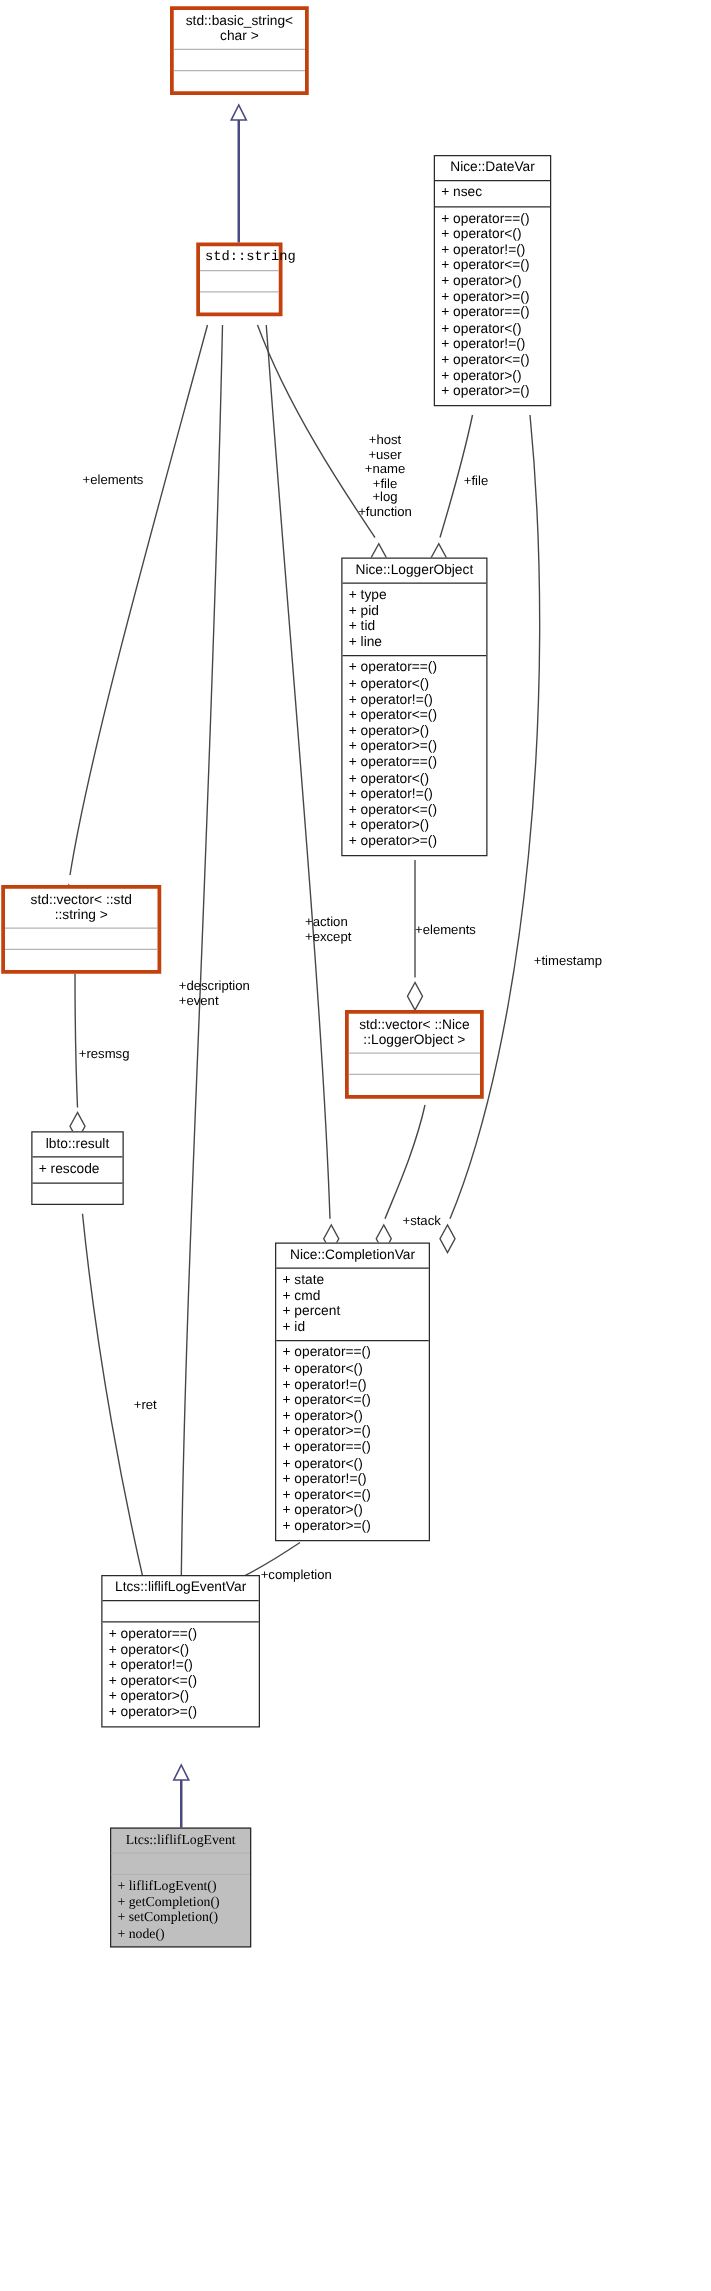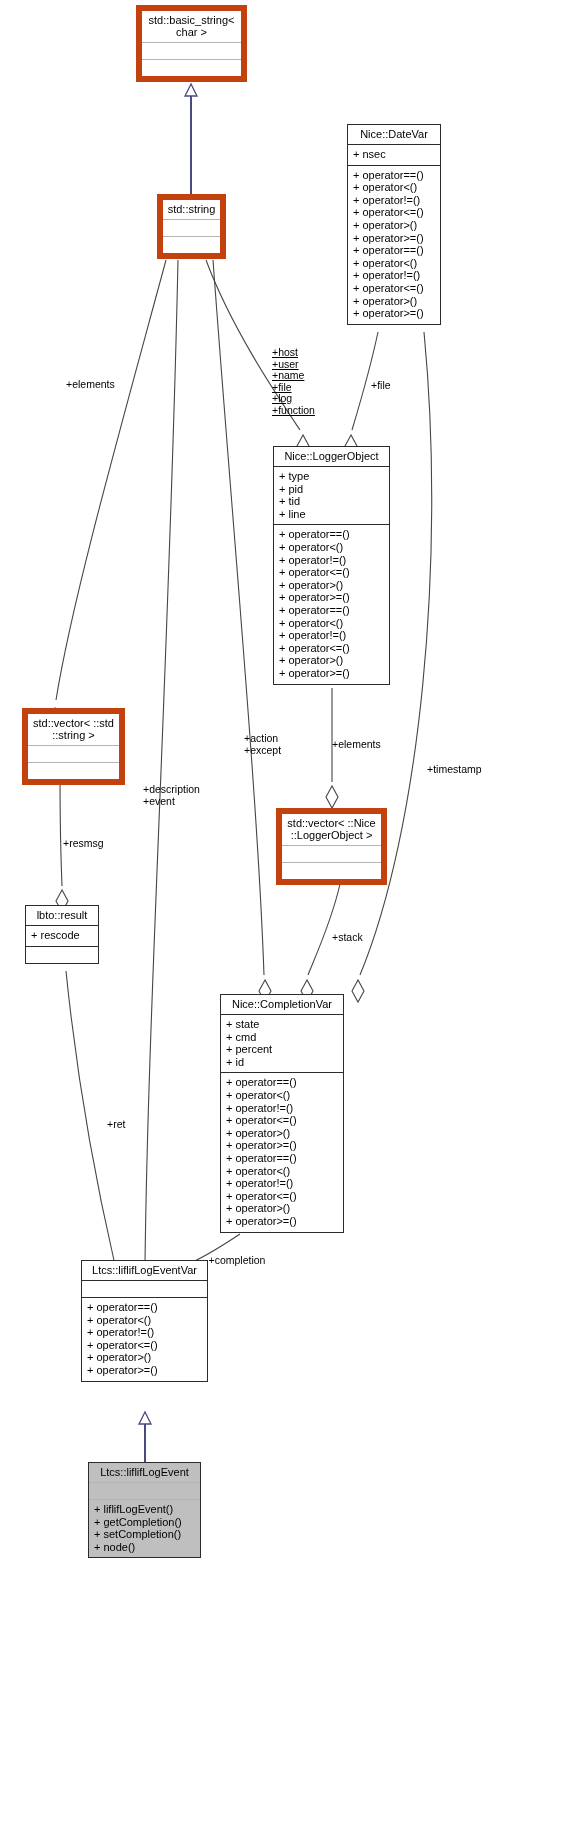--- a/index.html
+++ b/index.html
@@ -5,21 +5,21 @@
   html,body{margin:0;padding:0;background:#ffffff;}
   body{
     width:569px;height:1833px;position:relative;overflow:hidden;
     font-family:"Liberation Sans","DejaVu Sans",sans-serif;
   }
   #canvas{position:absolute;left:0;top:0;width:569px;height:1833px;}
   svg.edges{position:absolute;left:0;top:0;width:569px;height:1833px;pointer-events:none;}
 
   .node{
     position:absolute;
-    border:6px solid #c2410c;
+    border:3px solid #c2410c;
     background:#ffffff;
     box-sizing:border-box;
     font-size:11px;
     color:#000000;
   }
   .node.dark{border:1px solid #2b2b2b;}
   .node.filled{background:#bfbfbf;border:1px solid #2b2b2b;}
   .node .title{
     text-align:center;
     padding:3px 4px 4px 4px;
@@ -37,21 +37,21 @@
   .row{white-space:pre;}
 
   .edgelabel{
     position:absolute;
     font-size:10.5px;
     color:#000000;
     line-height:11.5px;
     white-space:pre-line;
     background:transparent;
   }
-  .lbl-center{text-decoration:underline;}
+  .lbl-center{text-align:center;}
   .lbl-left{text-align:left;}
 </style>
 </head>
 <body>
 
 <div id="canvas">
 
   <svg class="edges" viewBox="0 0 569 1833" width="569" height="1833">
 
     <g>
@@ -120,21 +120,21 @@
     </g>
   </svg>
 
   <div class="node light" style="left:136px;top:5px;width:111px;">
     <div class="title">std::basic_string&lt;
 char &gt;</div>
     <div class="sep attrs empty"></div>
     <div class="sep ops empty"></div>
   </div>
 
-  <div class="node light" style="left:157px;top:194px;width:69px;">
+  <div class="node light" style="left:157px;top:194px;width:69px;font-family:Liberation Mono, monospace;">
     <div class="title">std::string</div>
     <div class="sep attrs empty"></div>
     <div class="sep ops empty"></div>
   </div>
 
   <div class="node dark" style="left:347px;top:124px;width:94px;">
     <div class="title">Nice::DateVar</div>
     <div class="sep attrs">
         <div class="row">+ nsec</div>
       </div>
@@ -171,21 +171,21 @@
         <div class="row">+ operator&gt;=()</div>
         <div class="row">+ operator==()</div>
         <div class="row">+ operator&lt;()</div>
         <div class="row">+ operator!=()</div>
         <div class="row">+ operator&lt;=()</div>
         <div class="row">+ operator&gt;()</div>
         <div class="row">+ operator&gt;=()</div>
       </div>
   </div>
 
-  <div class="node light" style="left:22px;top:708px;width:103px;">
+  <div class="node light" style="left:1px;top:708px;width:128px;">
     <div class="title">std::vector&lt; ::std
 ::string &gt;</div>
     <div class="sep attrs empty"></div>
     <div class="sep ops empty"></div>
   </div>
 
   <div class="node light" style="left:276px;top:808px;width:111px;">
     <div class="title">std::vector&lt; ::Nice
 ::LoggerObject &gt;</div>
     <div class="sep attrs empty"></div>
@@ -230,21 +230,21 @@
     <div class="sep ops">
         <div class="row">+ operator==()</div>
         <div class="row">+ operator&lt;()</div>
         <div class="row">+ operator!=()</div>
         <div class="row">+ operator&lt;=()</div>
         <div class="row">+ operator&gt;()</div>
         <div class="row">+ operator&gt;=()</div>
       </div>
   </div>
 
-  <div class="node filled" style="left:88px;top:1462px;width:113px;">
+  <div class="node filled" style="left:88px;top:1462px;width:113px;font-family:Liberation Serif, serif;">
     <div class="title">Ltcs::liflifLogEvent</div>
     <div class="sep attrs empty"></div>
     <div class="sep ops">
         <div class="row">+ liflifLogEvent()</div>
         <div class="row">+ getCompletion()</div>
         <div class="row">+ setCompletion()</div>
         <div class="row">+ node()</div>
       </div>
   </div>
 
@@ -264,19 +264,19 @@
 
   <div class="edgelabel lbl-left" style="left:332px;top:739px;width:72px;">+elements</div>
 
   <div class="edgelabel lbl-left" style="left:427px;top:764px;width:80px;">+timestamp</div>
 
   <div class="edgelabel lbl-left" style="left:63px;top:838px;width:62px;">+resmsg</div>
 
   <div class="edgelabel lbl-left" style="left:143px;top:784px;width:86px;">+description
 +event</div>
 
-  <div class="edgelabel lbl-left" style="left:322px;top:932px;width:50px;margin-left:10px;">+stack</div>
+  <div class="edgelabel lbl-left" style="left:322px;top:972px;width:50px;">+stack</div>
 
   <div class="edgelabel lbl-left" style="left:107px;top:1107px;width:40px;margin-top:12px;">+ret</div>
 
   <div class="edgelabel lbl-left" style="left:197px;top:1255px;width:80px;text-align:center;">+completion</div>
 
 </div>
 
 </body></html>

